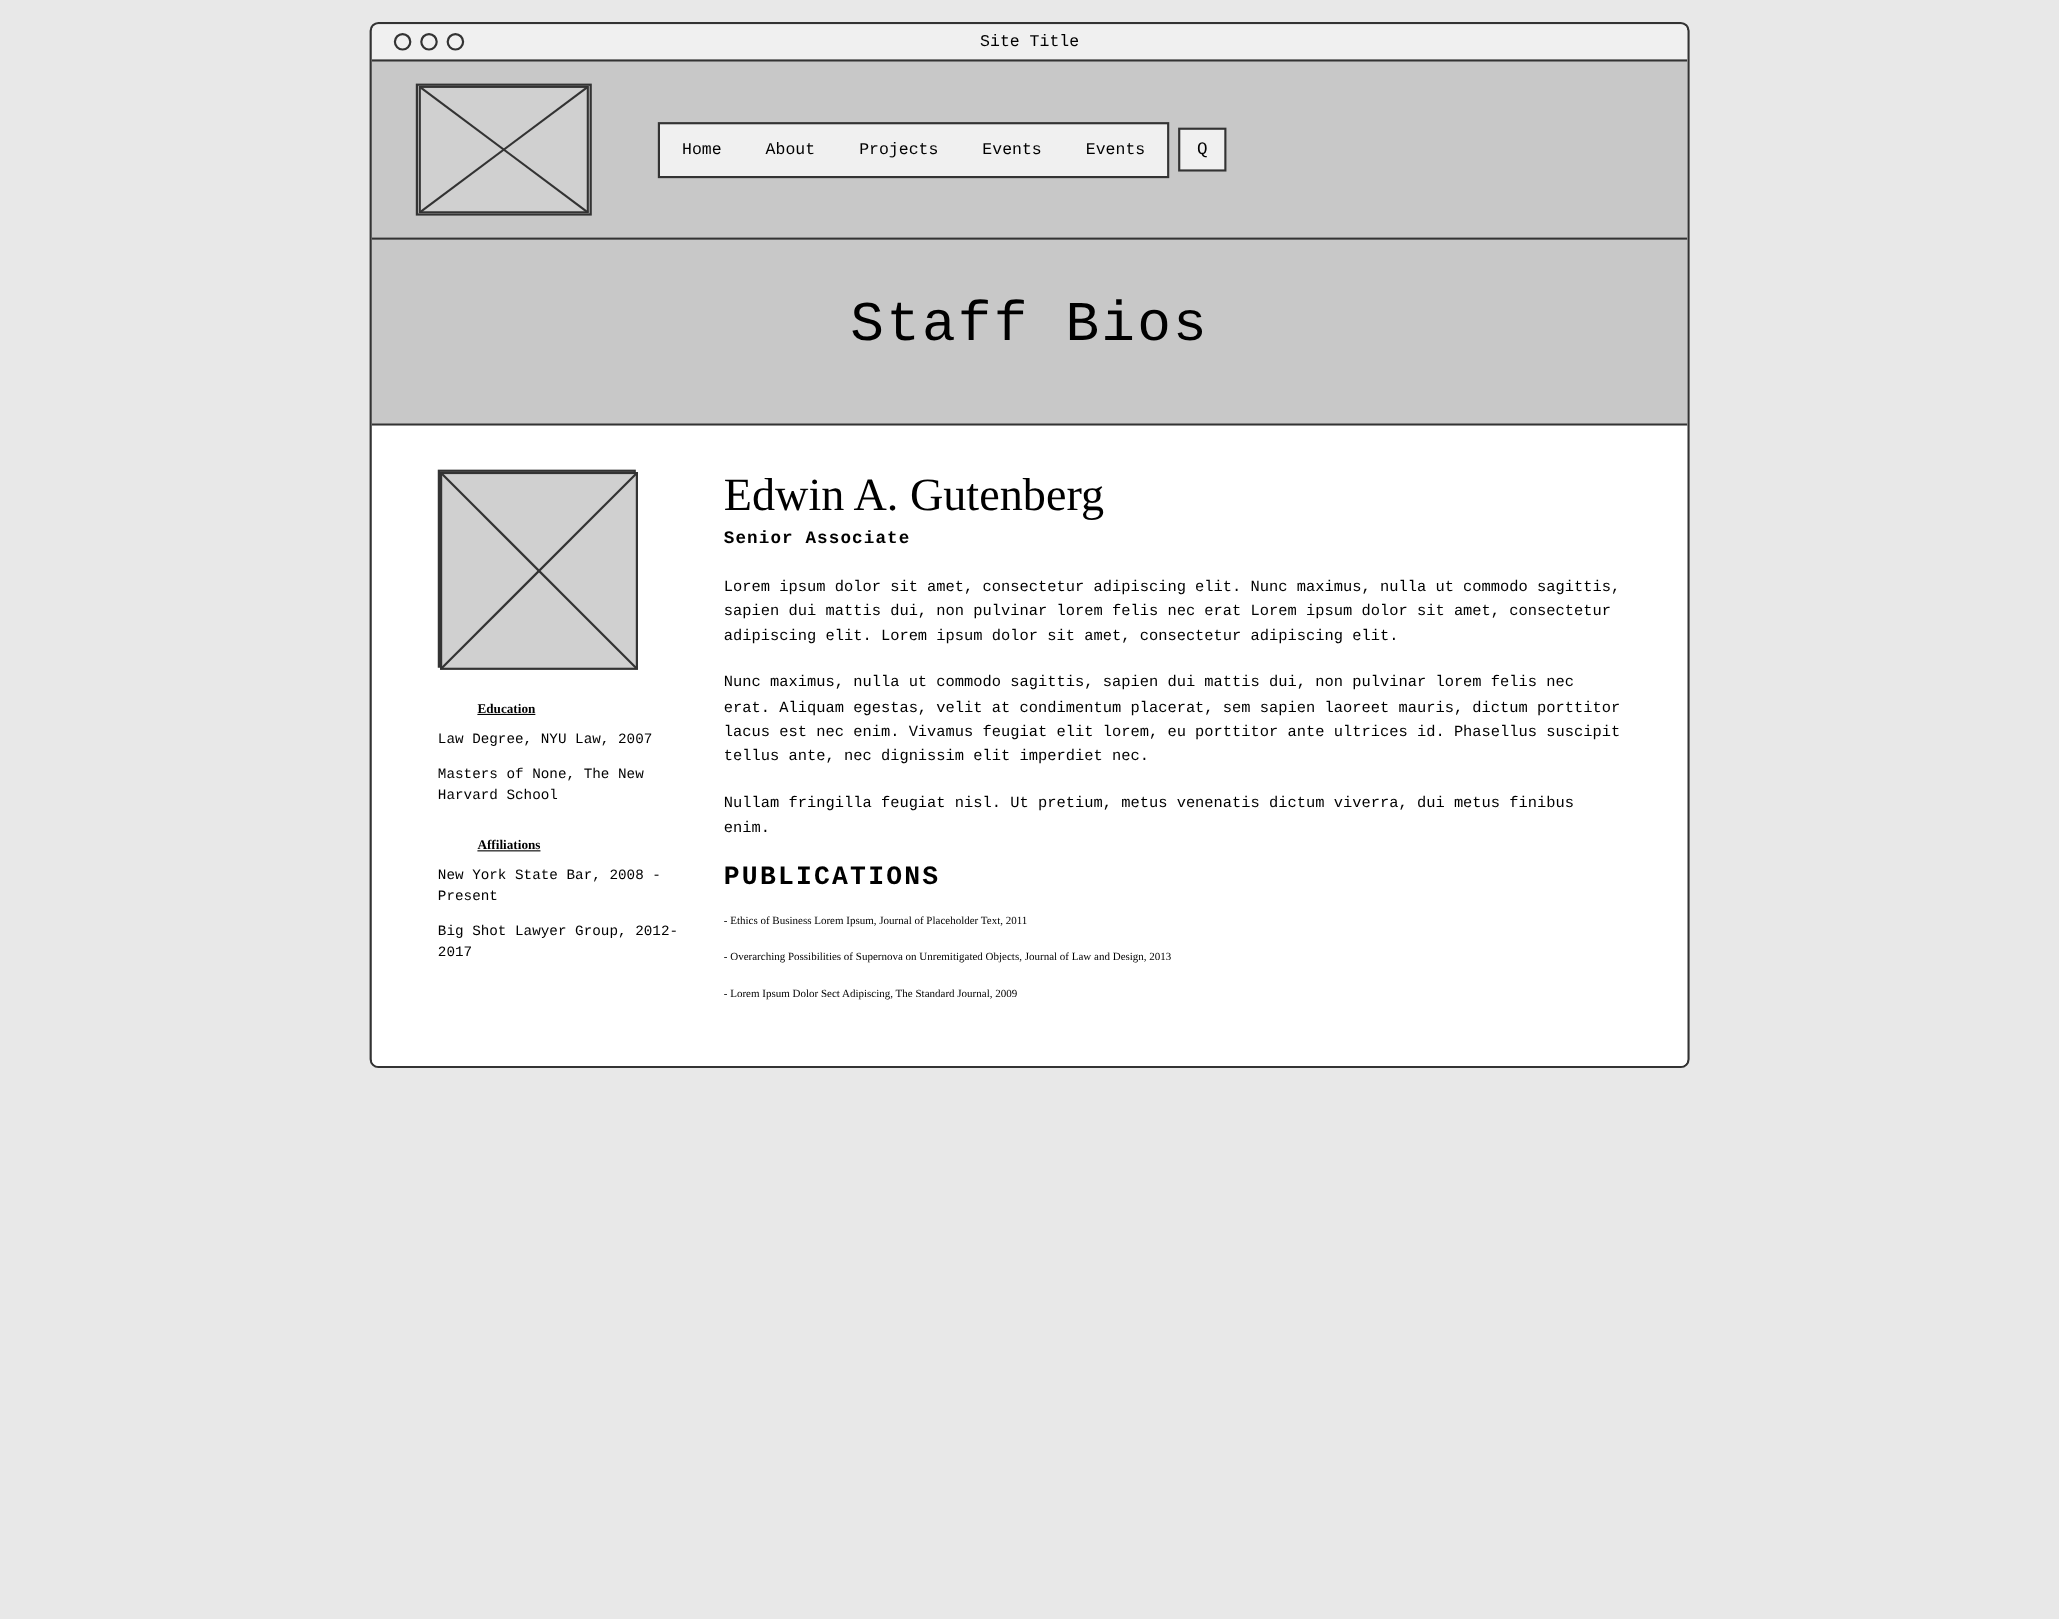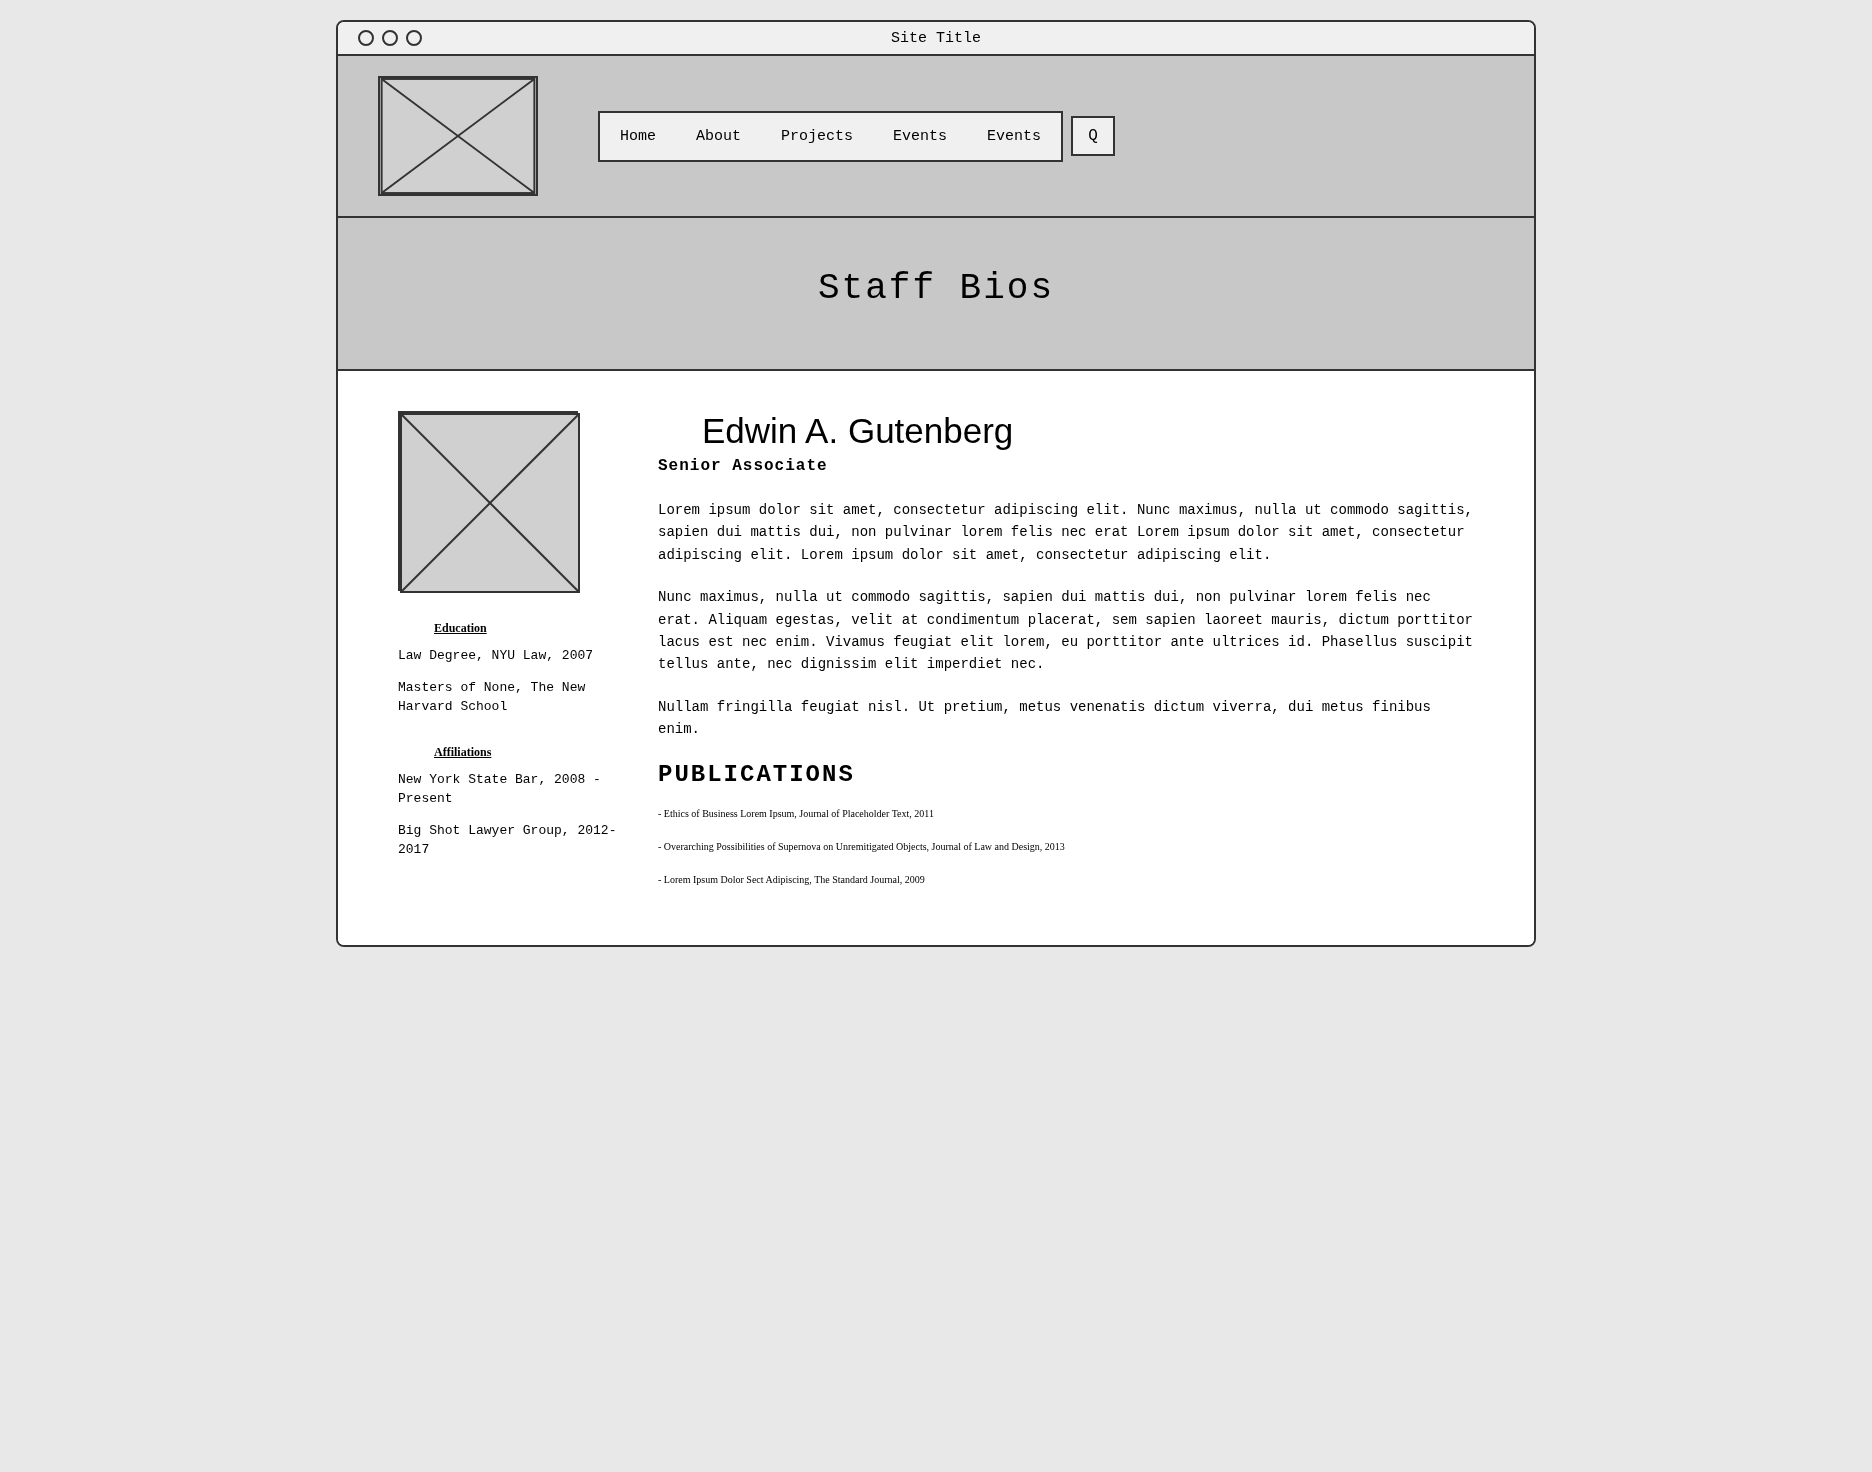--- a/index.html
+++ b/index.html
@@ -125,21 +125,21 @@
 
     
     .hero-section {
       background: #c8c8c8;
       border-bottom: 2px solid #333;
       text-align: center;
       padding: 50px 40px 60px;
     }
 
     .hero-title {
-      font-size: 36px;
+      font-size: 51px;
       font-family: 'Courier New', Courier, monospace;
       font-weight: normal;
       letter-spacing: 2px;
     }
 
     
     .main-content {
       background: #fff;
       padding: 40px 60px;
       display: flex;
@@ -179,25 +179,24 @@
       line-height: 1.5;
       margin-bottom: 12px;
     }
 
     
     .right-content {
       flex: 1;
     }
 
     .person-name {
-      font-size: 35px;
-      font-family: Liberation Sans, sans-serif;
+      font-size: 42px;
+      font-family: Liberation Serif, serif;
       font-weight: normal;
       margin-bottom: 6px;
-      margin-left: 44px;
     }
 
     .person-title {
       font-size: 16px;
       font-family: 'Courier New', Courier, monospace;
       font-weight: bold;
       margin-bottom: 24px;
       letter-spacing: 1px;
     }
 

